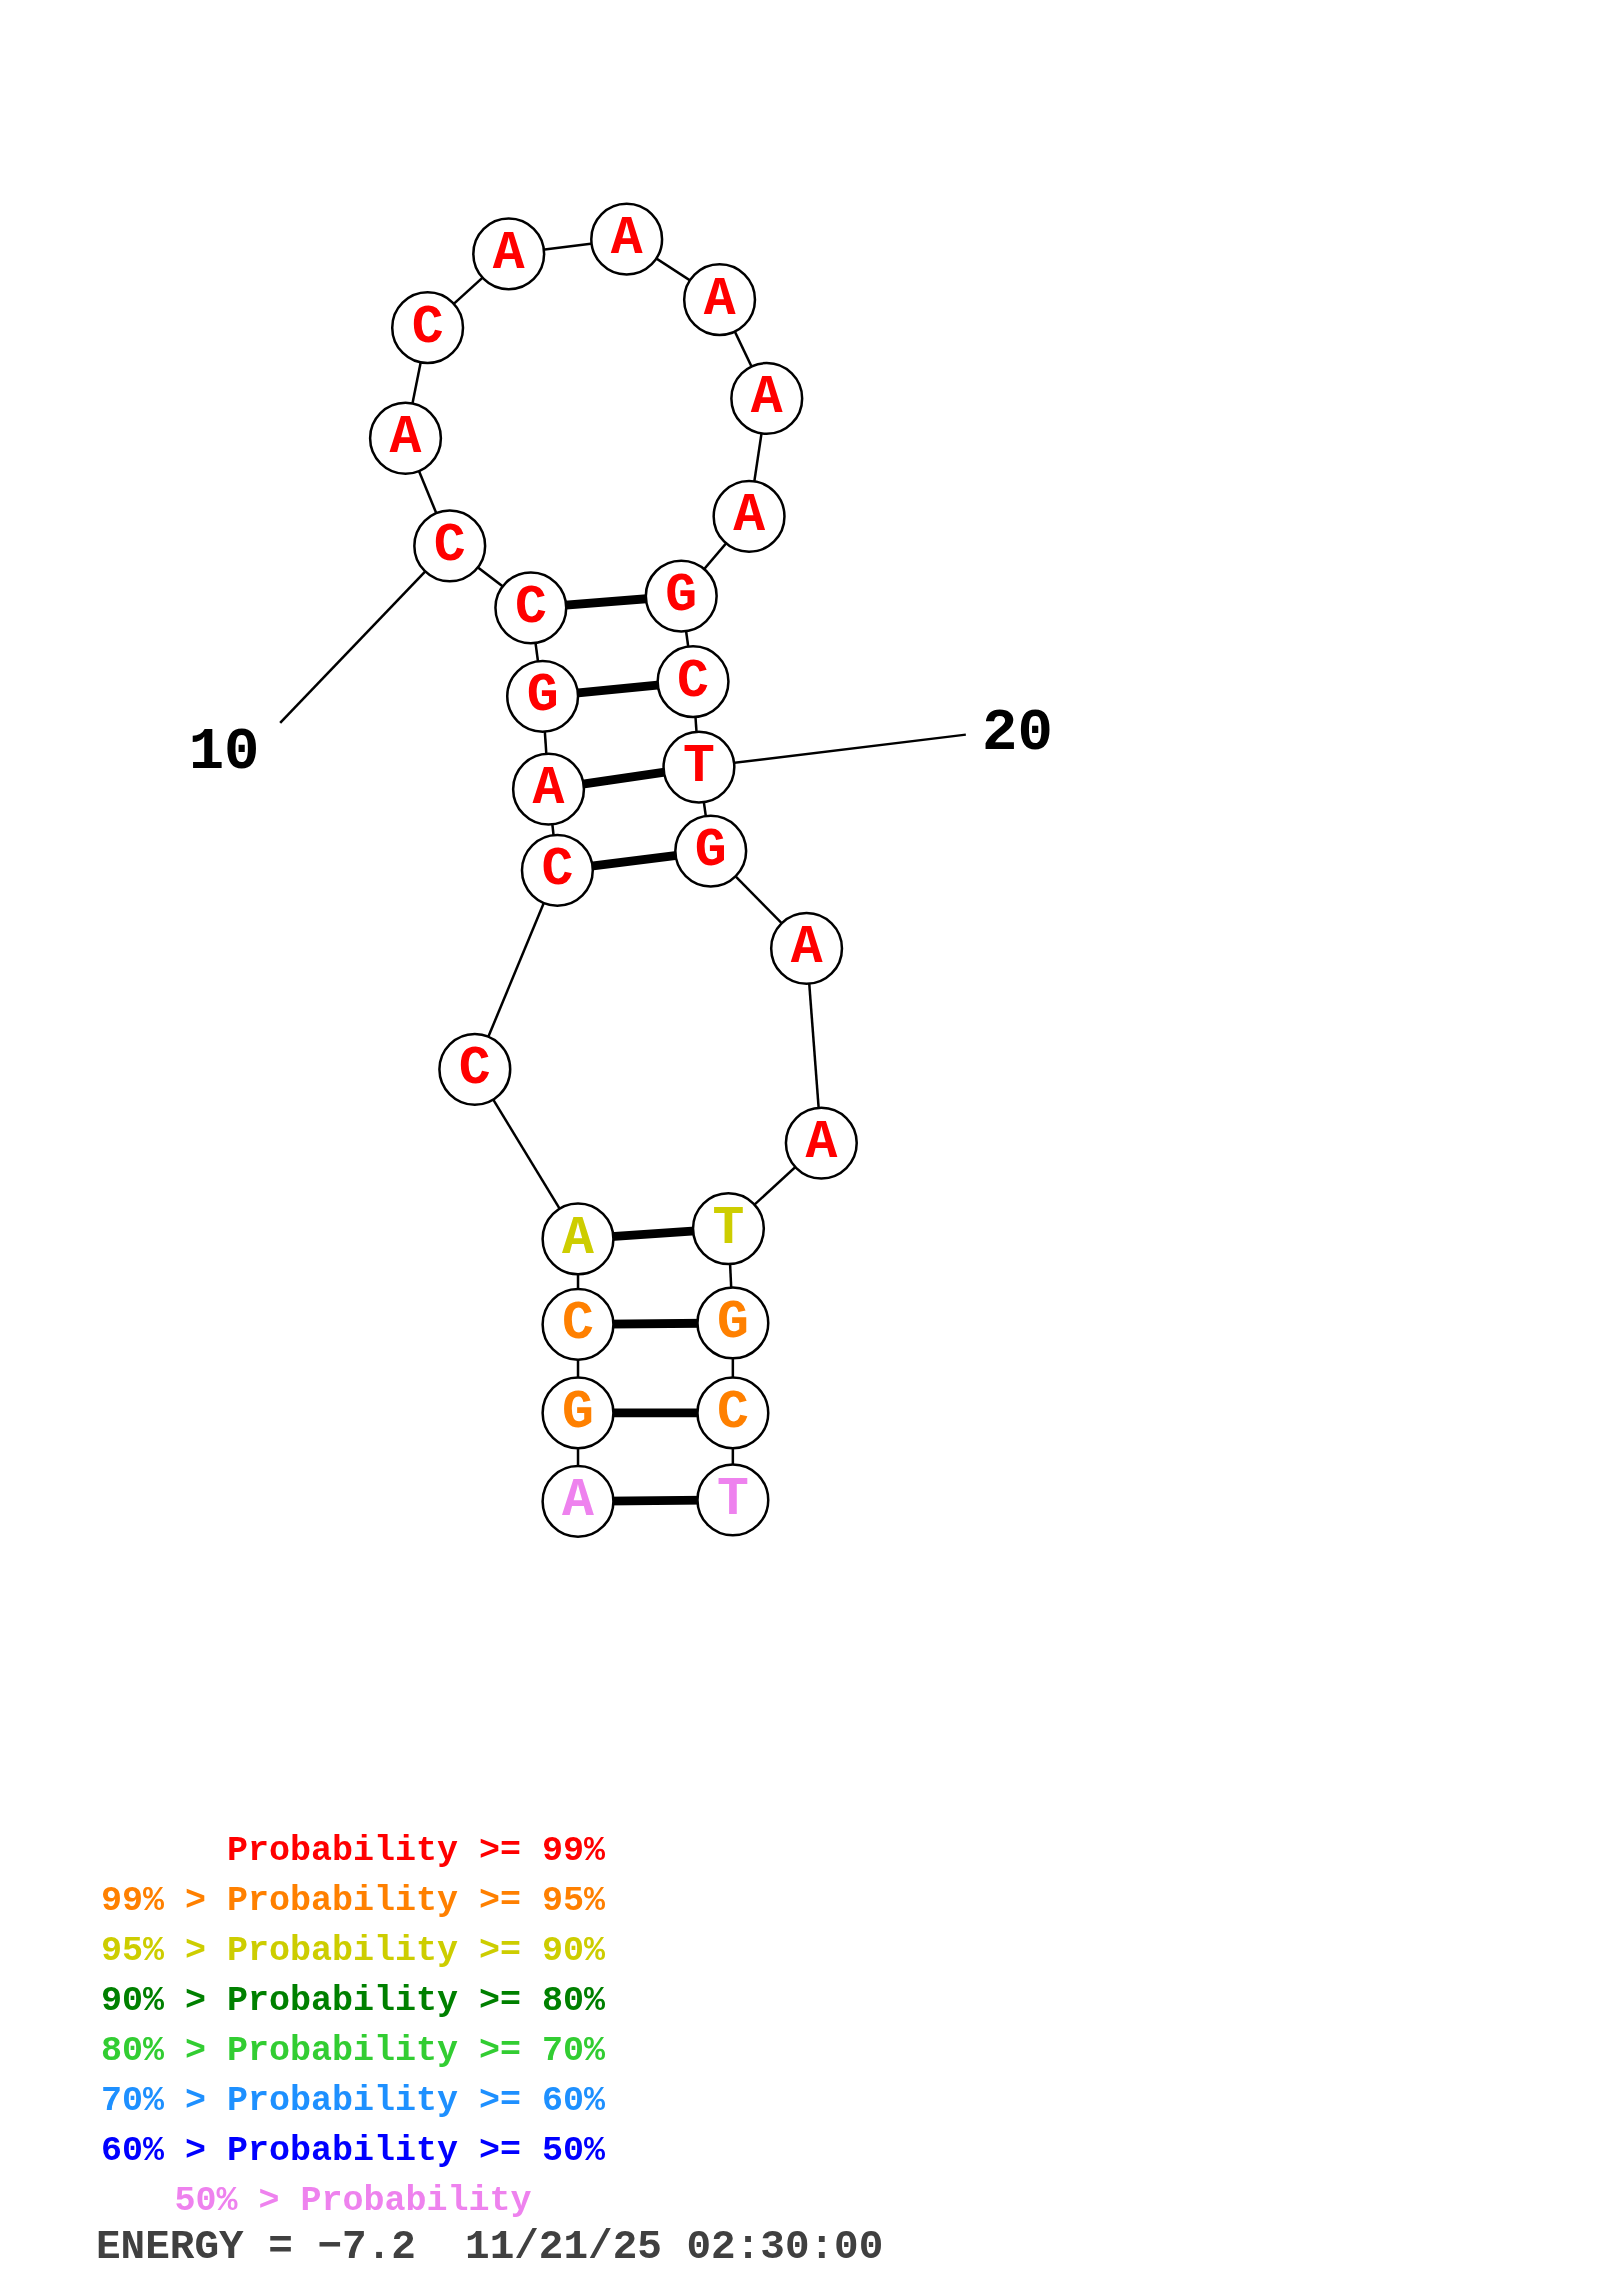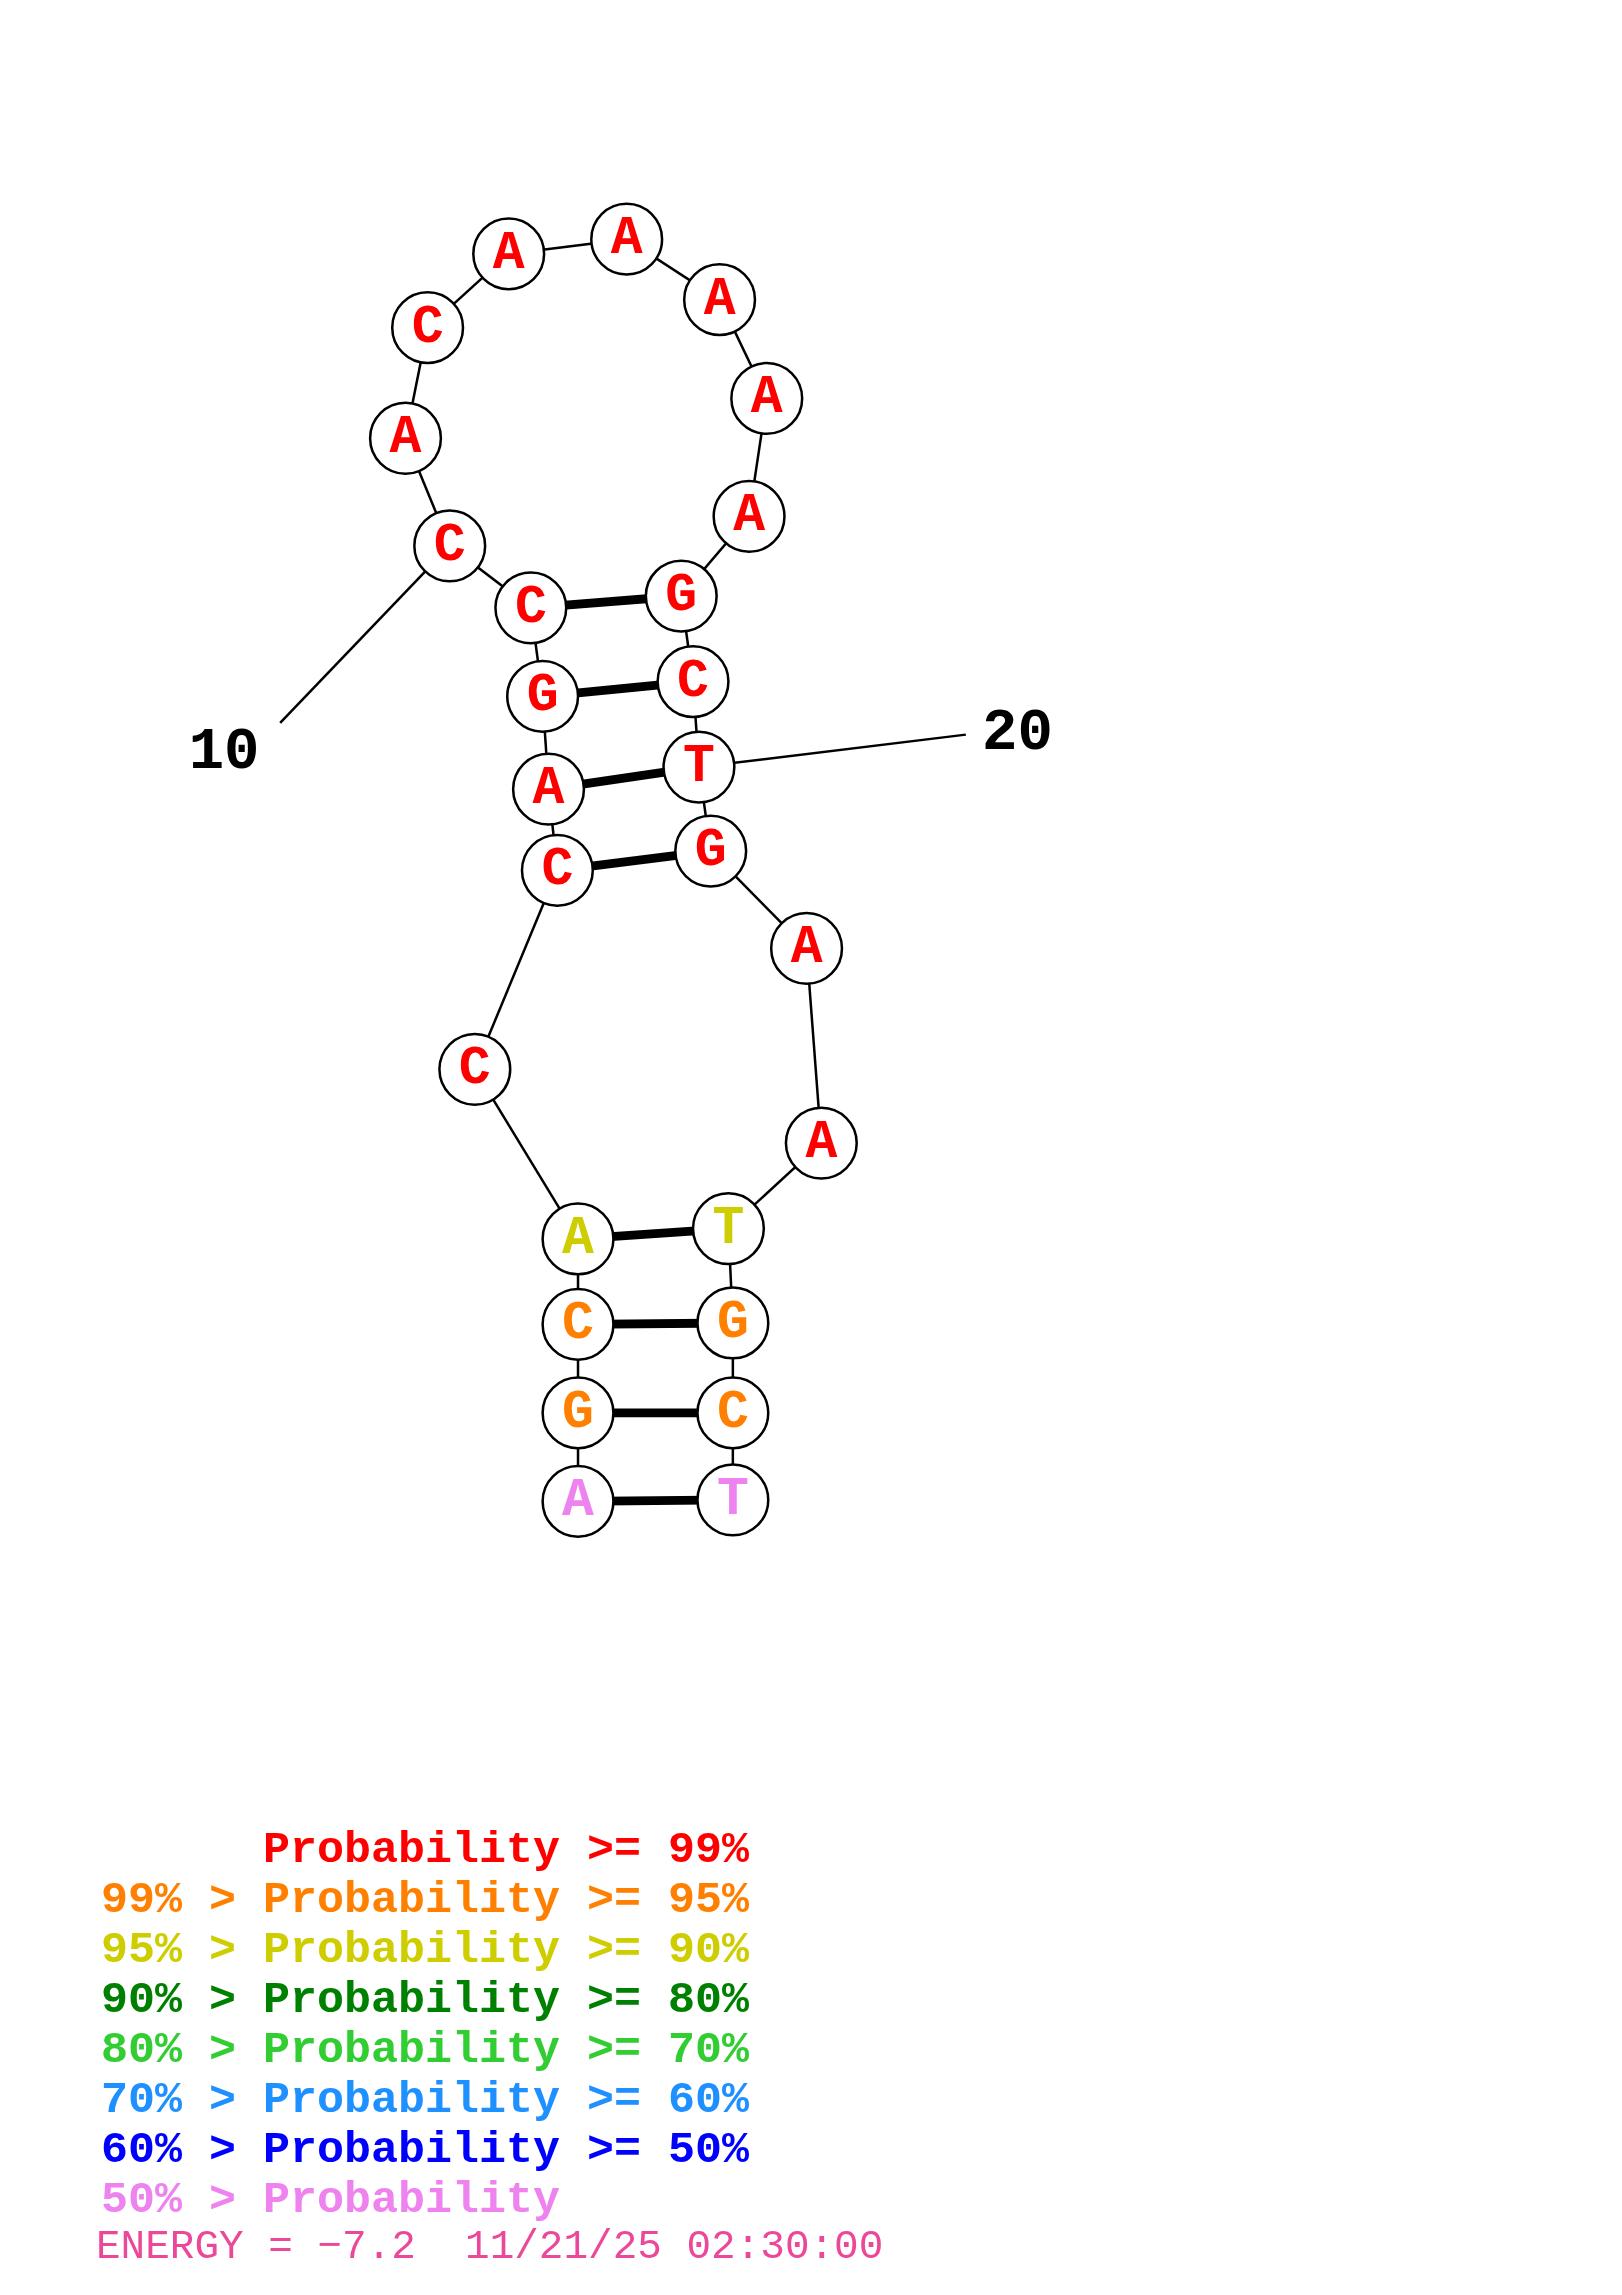--- a/index.html
+++ b/index.html
@@ -53,34 +53,35 @@
     font-size: 40px;
     fill: #000000;
     text-anchor: middle;
     dominant-baseline: central;
   }
   .legend {
     position: absolute;
     left: 101px;
     top: 1826px;
     font-weight: bold;
-    font-size: 45px;
+    font-size: 35px;
     line-height: 50px;
     white-space: pre;
+    text-align: center;
   }
   .legend-line {
     white-space: pre;
   }
   .footer {
     position: absolute;
     left: 96px;
     top: 2224px;
-    font-weight: normal;
+    font-weight: bold;
     font-size: 41px;
-    color: #ec4899;
+    color: #404040;
     white-space: pre;
     text-align: center;
   }
 </style>
 </head>
 <body>
 
 <div class="page">
 
   <svg id="diagram" width="1622" height="2295" viewBox="0 0 1100 1556" xmlns="http://www.w3.org/2000/svg">

